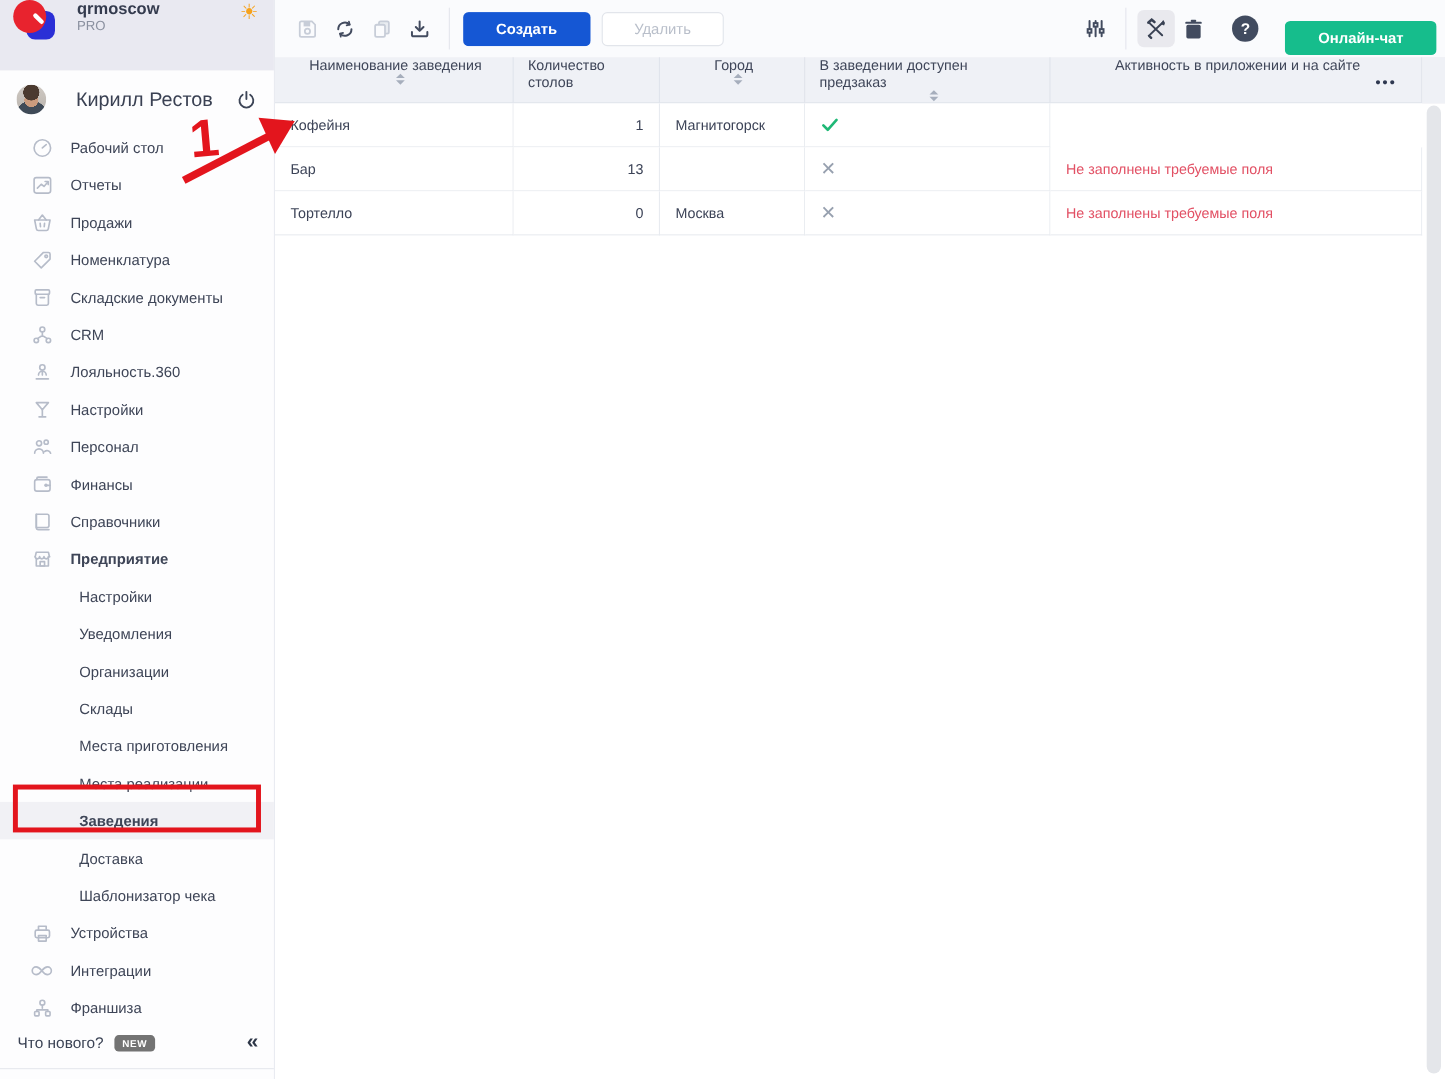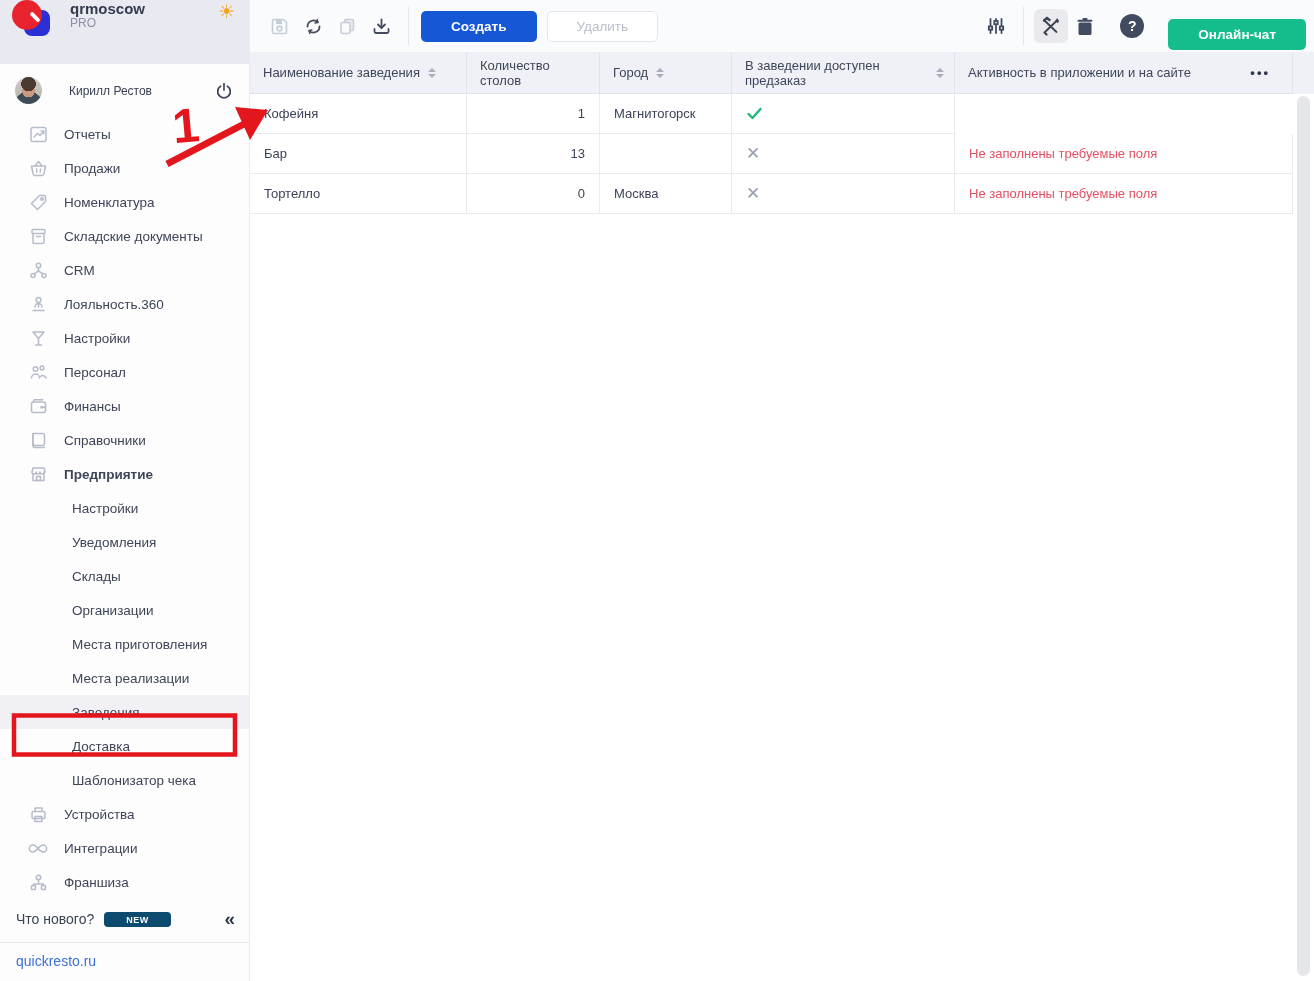--- a/index.html
+++ b/index.html
@@ -20,33 +20,33 @@
   .app-name { font-weight:bold; font-size:15px; color:#343b4e; }
   .app-plan { font-size:12px; color:#8b91a0; }
   .sun { margin-left:auto; margin-right:14px; color:#f6a21c; font-size:19px; }
   .user-row { height:53px; display:flex; align-items:center; flex:0 0 auto; }
   .avatar { width:27px; height:27px; border-radius:50%; margin-left:15px; flex:0 0 auto;
     background:
       radial-gradient(circle at 50% 26%, #4b3a30 0 30%, transparent 31%),
       radial-gradient(circle at 50% 52%, #c99a7d 0 32%, transparent 33%),
       radial-gradient(circle at 50% 108%, #3f4a57 0 45%, transparent 46%),
       linear-gradient(#cfc9c3,#b9b3ad); }
-  .user-name { margin-left:27px; font-size:12px; color:#3a4153; }
+  .user-name { margin-left:27px; font-size:18px; color:#3a4153; }
   .power-btn { margin-left:auto; margin-right:16px; cursor:pointer; display:flex; }
   .nav { flex:1 1 auto; }
   .nav-item { height:34px; display:flex; align-items:center; font-size:13.5px; color:#3e4557; cursor:pointer; }
   .nav-icon { width:20px; height:20px; margin-left:28px; margin-right:16px; display:flex; align-items:center; justify-content:center; }
   .nav-item.sub .nav-label { padding-left:72px; }
   .nav-item.bold .nav-label { font-weight:bold; }
-  .nav-item.selected { background:#f1f1f5; font-weight:normal; }
+  .nav-item.selected { background:#f1f1f5; font-weight:bold; }
   .sidebar-footer { flex:0 0 auto; }
   .whats-new-row { height:30px; display:flex; align-items:center; padding:0 14px 0 16px; }
   .whats-new-label { font-size:14px; color:#3a4254; }
-  .new-badge { margin-left:10px; background:#0c4a6e; color:#fff; font-size:9px; font-weight:bold;
-    letter-spacing:.5px; border-radius:4px; padding:3px 22px 2px; }
+  .new-badge { margin-left:10px; background:#737373; color:#fff; font-size:9px; font-weight:bold;
+    letter-spacing:.5px; border-radius:4px; padding:3px 7px 2px; }
   .collapse-btn { margin-left:auto; font-size:19px; font-weight:bold; color:#2e3748; cursor:pointer; }
   .site-row { border-top:1px solid #e6e8ee; margin-top:8px; padding:10px 16px 12px; }
   .site-link { color:#3c6fd6; font-size:14px; text-decoration:none; }
   
   .topbar { position:absolute; left:250px; top:0; width:1064px; height:52px; background:#fafbfd;
     display:flex; align-items:center; }
   .tb-icon { width:34px; height:34px; display:flex; align-items:center; justify-content:center; cursor:pointer; border-radius:6px; }
   .tb-sep { width:1px; height:38px; background:#e4e6ed; margin:0 10px; }
   .btn { height:31px; border-radius:5px; font-size:13.5px; padding:0 29px; cursor:pointer;
     border:1px solid transparent; font-family:inherit; }
@@ -55,21 +55,21 @@
   .btn-chat { background:#16bd8c; color:#fff; font-weight:bold; margin:16px 8px 0 10px; }
   .tb-right { margin-left:auto; display:flex; align-items:center; }
   .tb-icon.active { background:#e9e9ee; }
   .help-circle { width:24px; height:24px; border-radius:50%; background:#414b5f; color:#fff;
     display:flex; align-items:center; justify-content:center; font-size:14px; font-weight:bold; margin:0 14px 0 18px; cursor:pointer; }
   
   .table-wrap { position:absolute; left:250px; top:52px; width:1064px; }
   .tr { display:grid; grid-template-columns:217px 133px 132px 223px 338px 1fr; }
   .thead { background:#eff1f6; }
   .th { height:42px; display:flex; align-items:center; padding:0 10px 0 13px; font-size:13px;
-    color:#3f4659; border-right:1px solid #e0e4ec; border-bottom:1px solid #dfe3ea; cursor:pointer; }
+    color:#3f4659; border-right:1px solid #e0e4ec; border-bottom:1px solid #dfe3ea; cursor:pointer;flex-direction:column; }
   .th.filler, .td.filler { border:none; background:#eff1f6; cursor:default; }
   .td.filler { background:#fff; }
   .td { height:40px; display:flex; align-items:center; padding:0 14px; font-size:13px; color:#3c4357;
     background:#fff; border-right:1px solid #e8ebf0; border-bottom:1px solid #e8ebf0; cursor:pointer; }
   .td.num { justify-content:flex-end; }
   .sort { display:inline-flex; flex-direction:column; gap:2px; margin-left:8px; }
   .sort i { width:0; height:0; border-left:4px solid transparent; border-right:4px solid transparent; }
   .sort i.up { border-bottom:4px solid #a6aebc; }
   .sort i.dn { border-top:4px solid #a6aebc; }
   .status-active { color:#2ab68b; }
@@ -104,20 +104,29 @@
     <div class="user-name">Кирилл Рестов</div>
     <div class="power-btn">
       <svg width="18" height="18" viewBox="0 0 18 18" fill="none" stroke="#3d4557" stroke-width="1.7" stroke-linecap="round">
         <path d="M5.6 4.2 a6.3 6.3 0 1 0 6.8 0"></path>
           <line x1="9" y1="1.5" x2="9" y2="8"></line>
       </svg>
     </div>
   </div>
 
   <div class="nav" id="nav">
+  <div class="nav-item">
+    <span class="nav-icon">
+          <svg width="19" height="19" viewBox="0 0 19 19" fill="none" stroke="#b6bcc9" stroke-width="1.5" stroke-linecap="round" stroke-linejoin="round">
+            <circle cx="9.5" cy="9.5" r="7.5"></circle>
+            <line x1="9.5" y1="9.5" x2="13" y2="6.5"></line>
+          </svg>
+        </span>
+    <span class="nav-label">Рабочий стол</span>
+  </div>
 
   <div class="nav-item">
     <span class="nav-icon">
           <svg width="19" height="19" viewBox="0 0 19 19" fill="none" stroke="#b6bcc9" stroke-width="1.5" stroke-linecap="round" stroke-linejoin="round">
             <rect x="2" y="2.5" width="15" height="14" rx="2"></rect>
             <path d="M5 12 l3.5-3.5 2.5 2 3.5-4"></path>
             <path d="M12 6 h2.8 v2.8"></path>
           </svg>
         </span>
     <span class="nav-label">Отчеты</span>
@@ -242,26 +251,26 @@
     <span class="nav-label">Настройки</span>
   </div>
 
   <div class="nav-item sub">
 
     <span class="nav-label">Уведомления</span>
   </div>
 
   <div class="nav-item sub">
 
+    <span class="nav-label">Организации</span>
+  </div>
+
+  <div class="nav-item sub">
+
     <span class="nav-label">Склады</span>
-  </div>
-
-  <div class="nav-item sub">
-
-    <span class="nav-label">Организации</span>
   </div>
 
   <div class="nav-item sub">
 
     <span class="nav-label">Места приготовления</span>
   </div>
 
   <div class="nav-item sub">
 
     <span class="nav-label">Места реализации</span>

